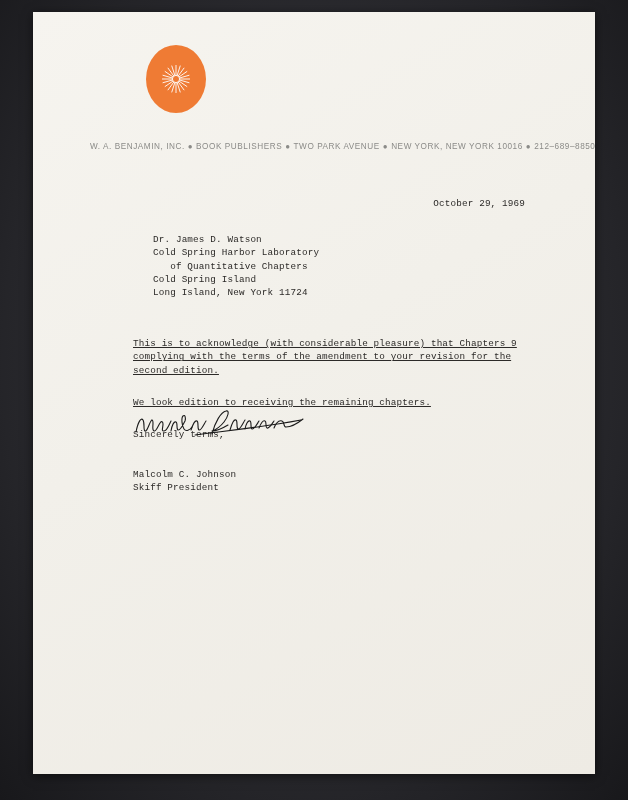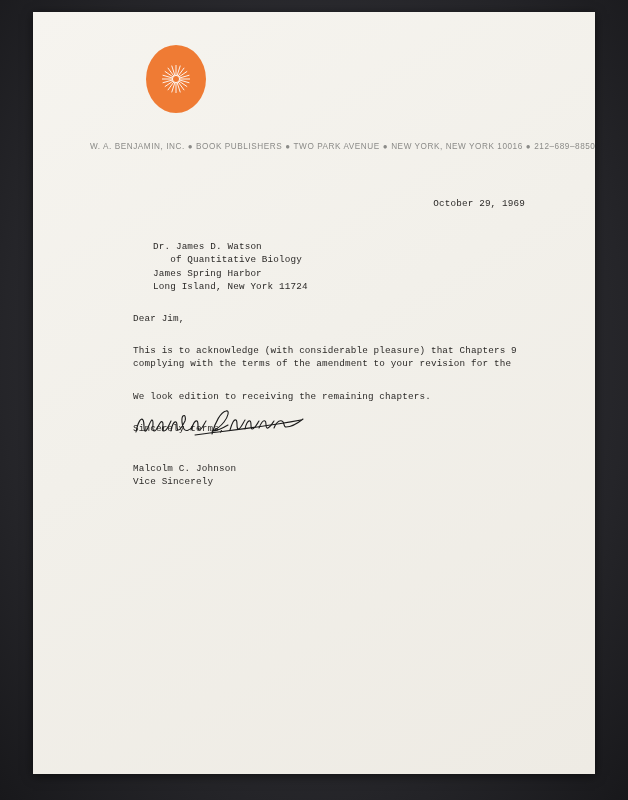--- a/index.html
+++ b/index.html
@@ -93,25 +93,25 @@
     width: 420px;
     font-family: "Liberation Mono", monospace;
     font-size: 9.3px;
     line-height: 13.2px;
     color: #2c2a28;
     letter-spacing: 0.15px;
   }
   .date-line {
     text-align: right;
     padding-right: 28px;
-    margin-bottom: 30px;
+    margin-bottom: 23px;
   }
   .addr-line { white-space: pre; padding-left: 20px; }
   .block-gap { height: 19px; }
-  .para { white-space: normal; }
+  .para { white-space: normal; text-decoration: underline; }
   .para div { white-space: pre; }
   .sig-space { height: 27px; }
   .signature {
     position: absolute;
     left: 100px;
     top: 396px;
     width: 180px;
     height: 34px;
   }
   .signature svg { display: block; }
@@ -158,50 +158,51 @@
       <div class="masthead">
         <span>W. A. BENJAMIN, INC.</span><span class="dot">●</span><span>BOOK PUBLISHERS</span><span class="dot">●</span><span>TWO PARK AVENUE</span><span class="dot">●</span><span>NEW YORK, NEW YORK 10016</span><span class="dot">●</span><span>212–689–8850</span>
       </div>
 
       <div class="typed">
 
         <div class="date-line">October 29, 1969</div>
 
         <div>
           <div class="addr-line">Dr. James D. Watson</div>
-          <div class="addr-line">   of Quantitative Biology</div>
-          <div class="addr-line">James Spring Harbor</div>
+          <div class="addr-line">Cold Spring Harbor Laboratory</div>
+          <div class="addr-line">   of Quantitative Chapters</div>
+          <div class="addr-line">Cold Spring Island</div>
           <div class="addr-line">Long Island, New York 11724</div>
         </div>
 
         <div class="block-gap"></div>
 
-        <div>Dear Jim,</div>
 
         <div class="block-gap"></div>
 
         <div class="para">
           <div>This is to acknowledge (with considerable pleasure) that Chapters 9</div>
           <div>complying with the terms of the amendment to your revision for the</div>
+          <div>second edition.</div>
         </div>
 
         <div class="block-gap"></div>
 
         <div class="para">
           <div>We look edition to receiving the remaining chapters.</div>
         </div>
 
         <div class="block-gap"></div>
 
         <div>Sincerely terms,</div>
 
         <div class="sig-space"></div>
 
         <div>Malcolm C. Johnson</div>
-        <div>Vice Sincerely</div>
+        <div>Skiff President</div>
 
       </div>
 
       <div class="signature">
         <svg width="180" height="34" viewBox="0 0 180 34">
           <g fill="none" stroke="#1a1a1a" stroke-width="1.1" stroke-linecap="round" stroke-linejoin="round">
             <path d="M3 24 C5 14, 8 9, 10 12 C12 15, 10 22, 12 23 C14 24, 16 16, 18 13 C19 11, 20 12, 20 15 C20 19, 19 22, 21 23 C23 24, 25 18, 27 15 C28 13, 30 13, 30 16 C30 20, 28 23, 31 23 C34 23, 36 17, 38 13"></path>
             <path d="M38 23 C39 17, 41 13, 43 14 C45 15, 43 21, 45 22 C47 23, 50 17, 52 13 C53 10, 52 6, 50 8 C48 10, 49 18, 51 21 C53 24, 57 22, 59 19"></path>
             <path d="M58 22 C60 16, 62 12, 64 13 C66 14, 64 21, 66 22 C68 23, 71 16, 73 13"></path>
             <path d="M79 26 C82 14, 88 4, 93 3 C97 2, 95 9, 91 14 C87 19, 82 22, 79 23 C83 23, 90 20, 95 17"></path>

